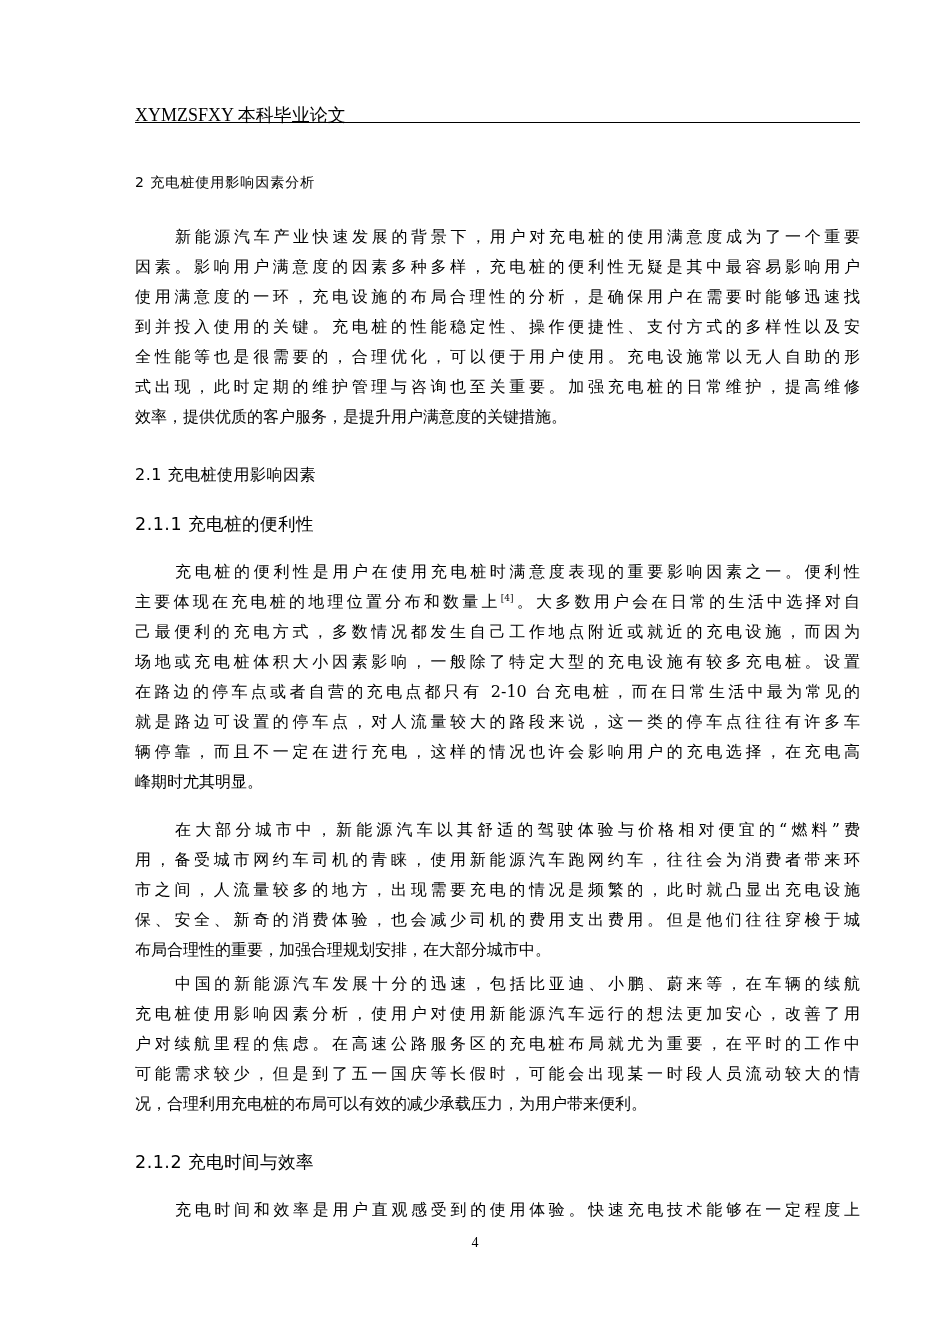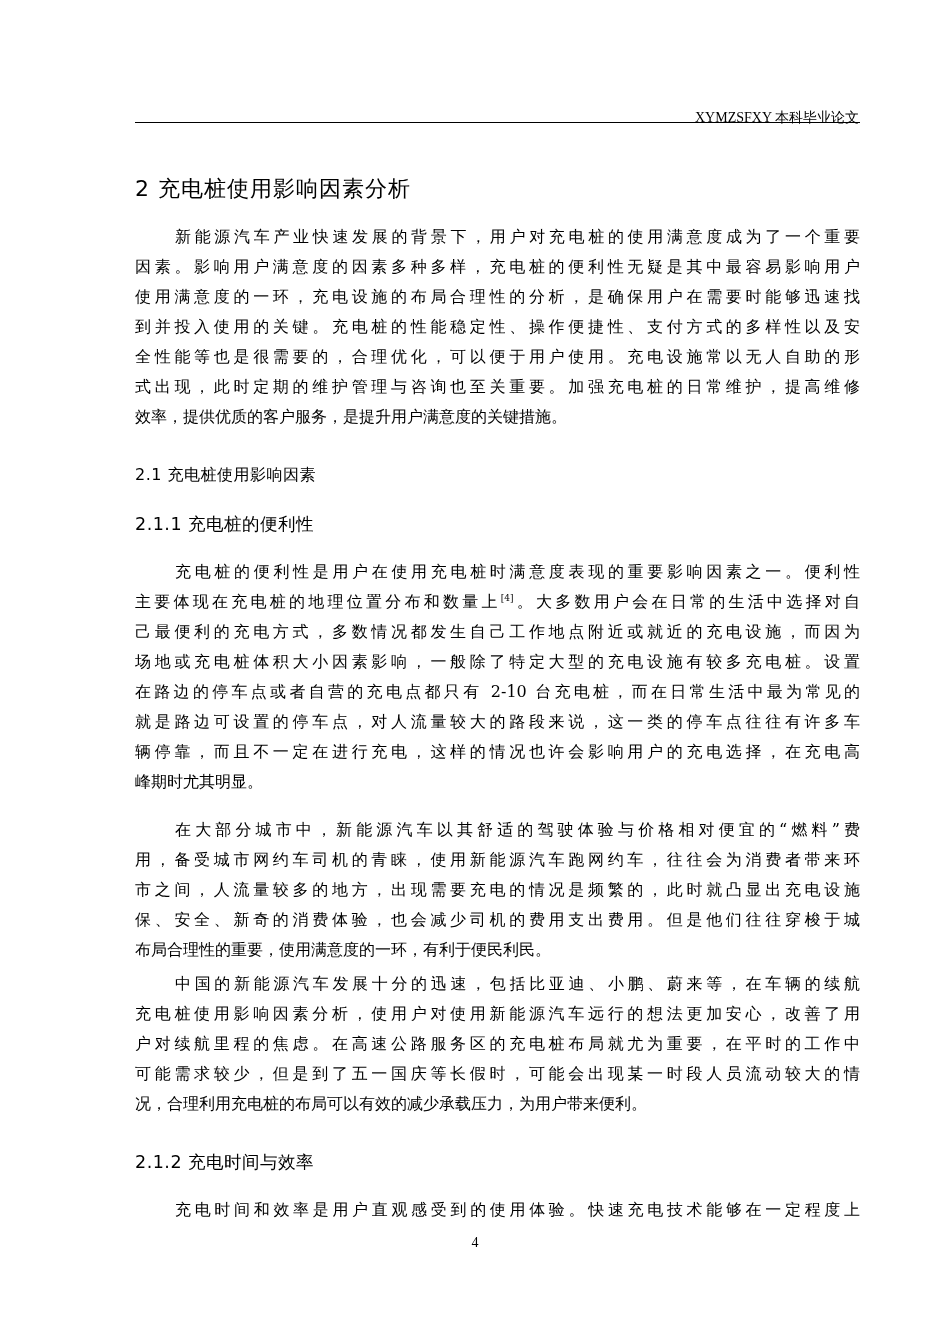--- a/index.html
+++ b/index.html
@@ -1,22 +1,22 @@
 <!DOCTYPE html>
 <html><head>
 <meta charset="utf-8">
 <style>
   html, body { margin: 0; padding: 0; background: #ffffff; }
   body { width: 950px; height: 1344px; position: relative; overflow: hidden;
          font-family: "DejaVu Serif", "Liberation Serif", serif; color: #000; }
-  .header { position: absolute; left: 135px; top: 109px; width: 724px; text-align: right;
-            font-size: 14px; font-family: "Liberation Serif", "DejaVu Serif", serif; }
+  .header { position: absolute; left: 135px; top: 103px; width: 724px; text-align: left;
+            font-size: 18px; font-family: "Liberation Serif", "DejaVu Serif", serif; }
   .header-rule { position: absolute; left: 135px; top: 122px; width: 725px; height: 0;
                  border-top: 1.5px solid #000; }
-  .h1 { position: absolute; left: 135px; top: 174px; font-size: 22px;
+  .h1 { position: absolute; left: 135px; top: 174px; font-size: 14px;
         font-family: "DejaVu Sans", sans-serif; letter-spacing: 1px; }
   .h2 { position: absolute; left: 135px; font-size: 16px;
         font-family: "DejaVu Sans", sans-serif; letter-spacing: 0.5px; }
   .para { position: absolute; left: 135px; width: 725px; font-size: 16px;
           line-height: 30px; text-align: justify; }
   .para .line { display: block; white-space: nowrap; height: 30px;
                 text-align-last: justify; text-align: justify; }
   .para .line.last { text-align-last: left; }
   .para .line.indent { padding-left: 40px; }
   sup { font-size: 9px; vertical-align: 6px; line-height: 0; }
@@ -53,21 +53,21 @@
   <span class="line">就是路边可设置的停车点，对人流量较大的路段来说，这一类的停车点往往有许多车</span>
   <span class="line">辆停靠，而且不一定在进行充电，这样的情况也许会影响用户的充电选择，在充电高</span>
   <span class="line last">峰期时尤其明显。</span>
 </div>
 
 <div class="para" style="top:815px;">
   <span class="line indent">在大部分城市中，新能源汽车以其舒适的驾驶体验与价格相对便宜的“燃料”费</span>
   <span class="line">用，备受城市网约车司机的青睐，使用新能源汽车跑网约车，往往会为消费者带来环</span>
   <span class="line">市之间，人流量较多的地方，出现需要充电的情况是频繁的，此时就凸显出充电设施</span>
   <span class="line">保、安全、新奇的消费体验，也会减少司机的费用支出费用。但是他们往往穿梭于城</span>
-  <span class="line last">布局合理性的重要，使用满意度的一环，有利于便民利民。</span>
+  <span class="line last">布局合理性的重要，加强合理规划安排，在大部分城市中。</span>
 </div>
 
 <div class="para" style="top:969px;">
   <span class="line indent">中国的新能源汽车发展十分的迅速，包括比亚迪、小鹏、蔚来等，在车辆的续航</span>
   <span class="line">充电桩使用影响因素分析，使用户对使用新能源汽车远行的想法更加安心，改善了用</span>
   <span class="line">户对续航里程的焦虑。在高速公路服务区的充电桩布局就尤为重要，在平时的工作中</span>
   <span class="line">可能需求较少，但是到了五一国庆等长假时，可能会出现某一时段人员流动较大的情</span>
   <span class="line last">况，合理利用充电桩的布局可以有效的减少承载压力，为用户带来便利。</span>
 </div>
 

